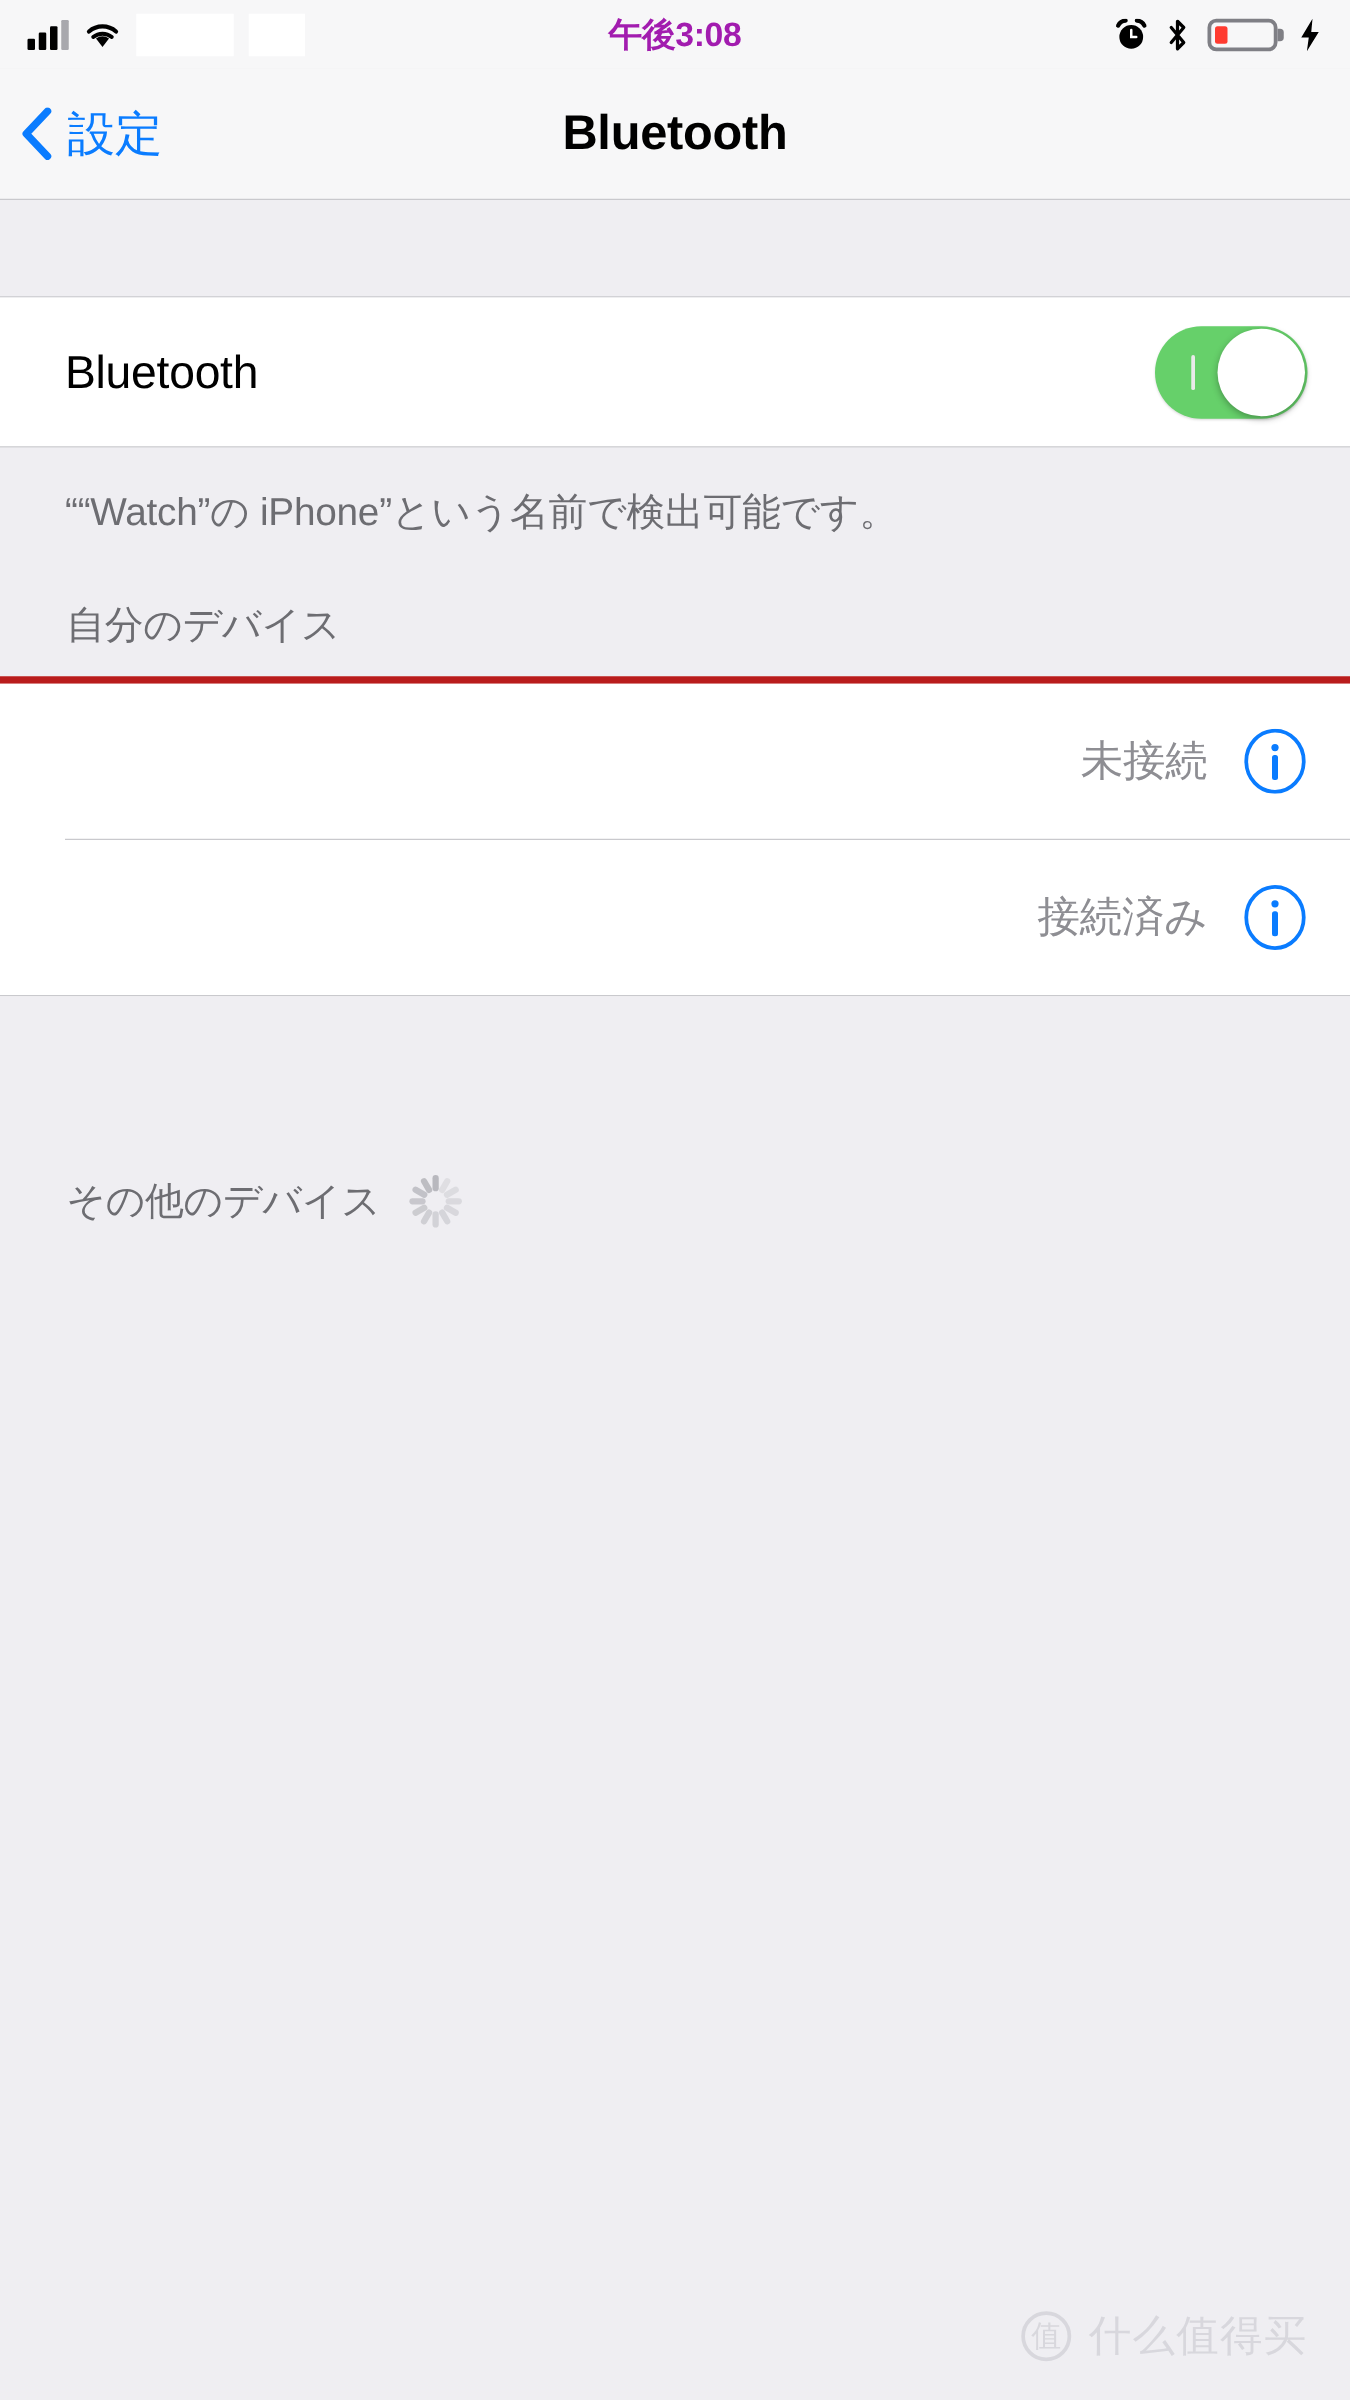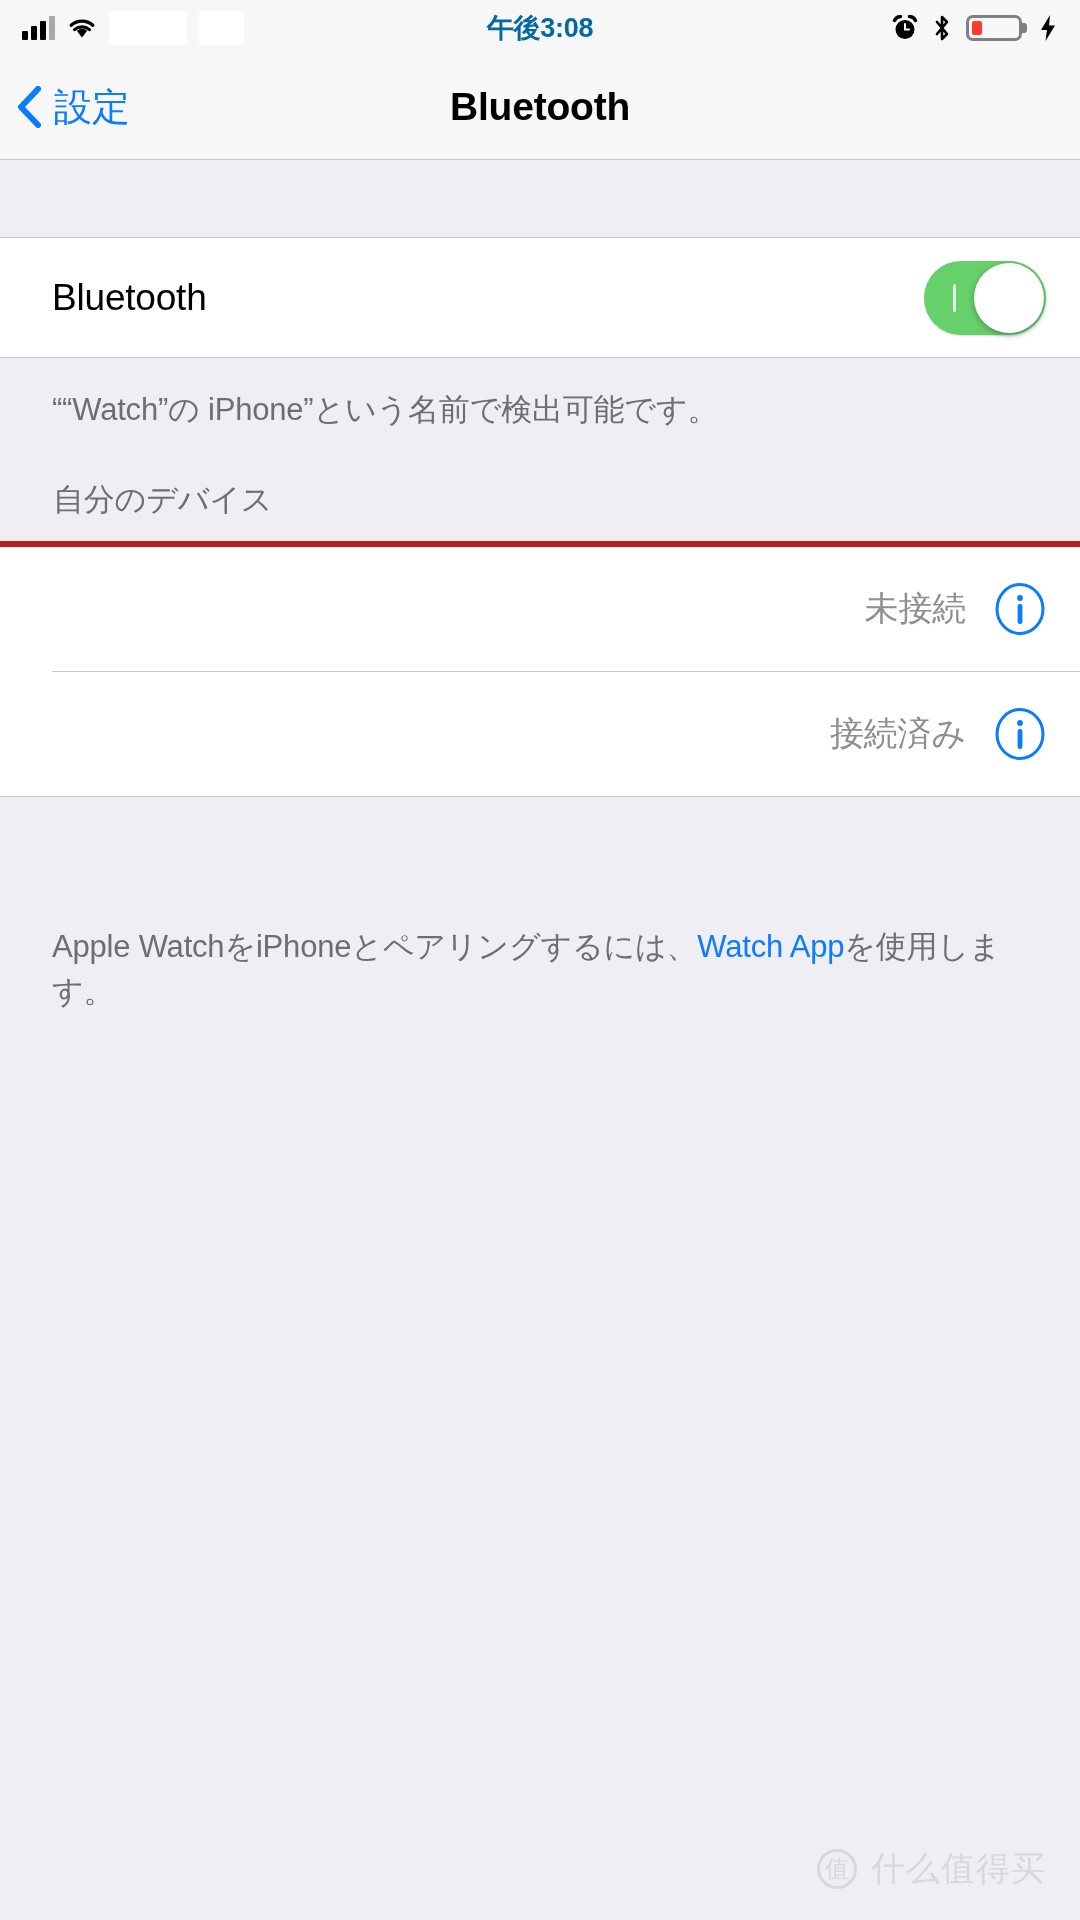--- a/index.html
+++ b/index.html
@@ -38,21 +38,21 @@
     display:flex;
     align-items:center;
     gap:14px;
   }
   .sb-center {
     position:absolute;
     left:0; right:0;
     text-align:center;
     font-size:27px;
     font-weight:700;
-    color:#0369a1;
+    color:#a21caf;
     letter-spacing:-0.3px;
     pointer-events:none;
   }
 
   
   .signal { display:flex; align-items:flex-end; gap:3px; height:24px; }
   .signal i { display:block; width:6px; background:#000; border-radius:1px; }
   .signal i:nth-child(1){ height:9px; }
   .signal i:nth-child(2){ height:14px; }
   .signal i:nth-child(3){ height:19px; }
@@ -357,25 +357,39 @@
             <ellipse cx="26" cy="26" rx="23" ry="24.5" stroke="#0A7CFF" stroke-width="3" fill="none"></ellipse>
             <circle cx="26" cy="15" r="2.9" fill="#0A7CFF"></circle>
             <rect x="23.6" y="21" width="4.8" height="20" rx="2" fill="#0A7CFF"></rect>
           </svg>
         </div>
       </div>
     </div>
 
     <div class="section-gap"></div>
 
-
-
-    <div class="footer-text" style="padding-top:32px;">
-      <span>Apple WatchをiPhoneとペアリングするには、</span><a href="#">Watch App</a><span>を使用します。</span>
-    </div>
+    <div class="group-header" style="padding-bottom:34px;">
+      <span>その他のデバイス</span>
+      <span class="spinner">
+        <i style="transform:rotate(0deg);opacity:1"></i>
+        <i style="transform:rotate(30deg);opacity:.30"></i>
+        <i style="transform:rotate(60deg);opacity:.34"></i>
+        <i style="transform:rotate(90deg);opacity:.38"></i>
+        <i style="transform:rotate(120deg);opacity:.42"></i>
+        <i style="transform:rotate(150deg);opacity:.46"></i>
+        <i style="transform:rotate(180deg);opacity:.52"></i>
+        <i style="transform:rotate(210deg);opacity:.58"></i>
+        <i style="transform:rotate(240deg);opacity:.64"></i>
+        <i style="transform:rotate(270deg);opacity:.72"></i>
+        <i style="transform:rotate(300deg);opacity:.82"></i>
+        <i style="transform:rotate(330deg);opacity:.92"></i>
+      </span>
+    </div>
+
+
 
   </div>
 
   <div class="watermark">
     <span class="wm-logo">值</span>
     <span class="wm-text">什么值得买</span>
   </div>
 
 </div>
 

